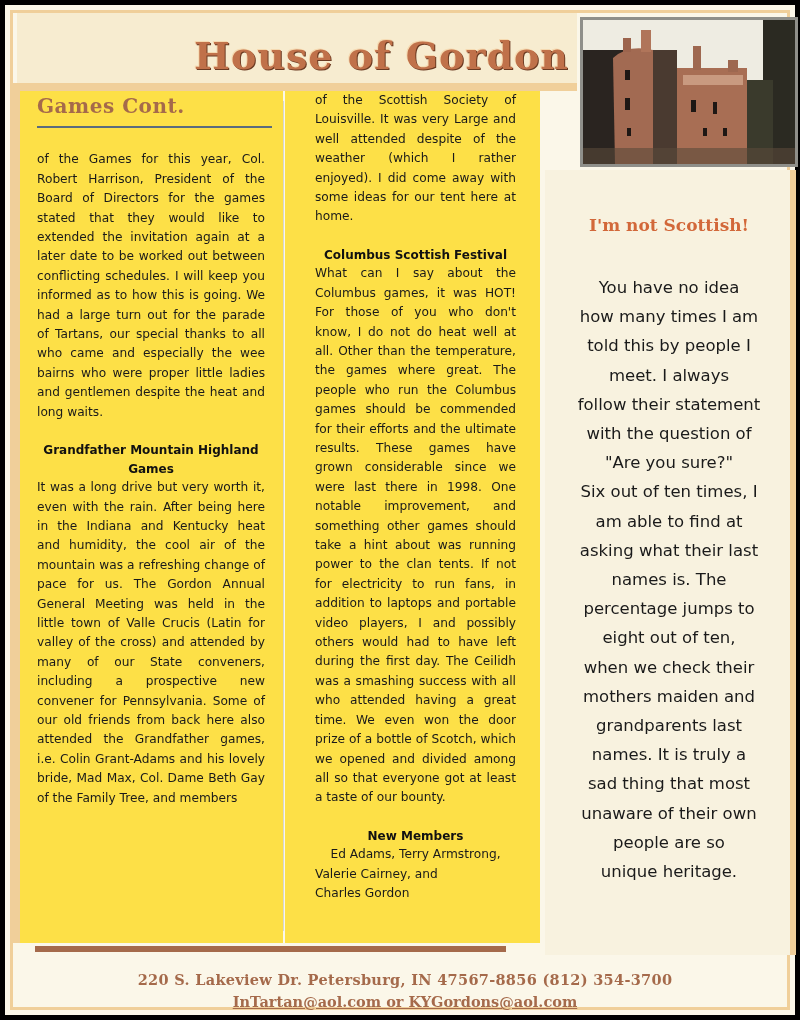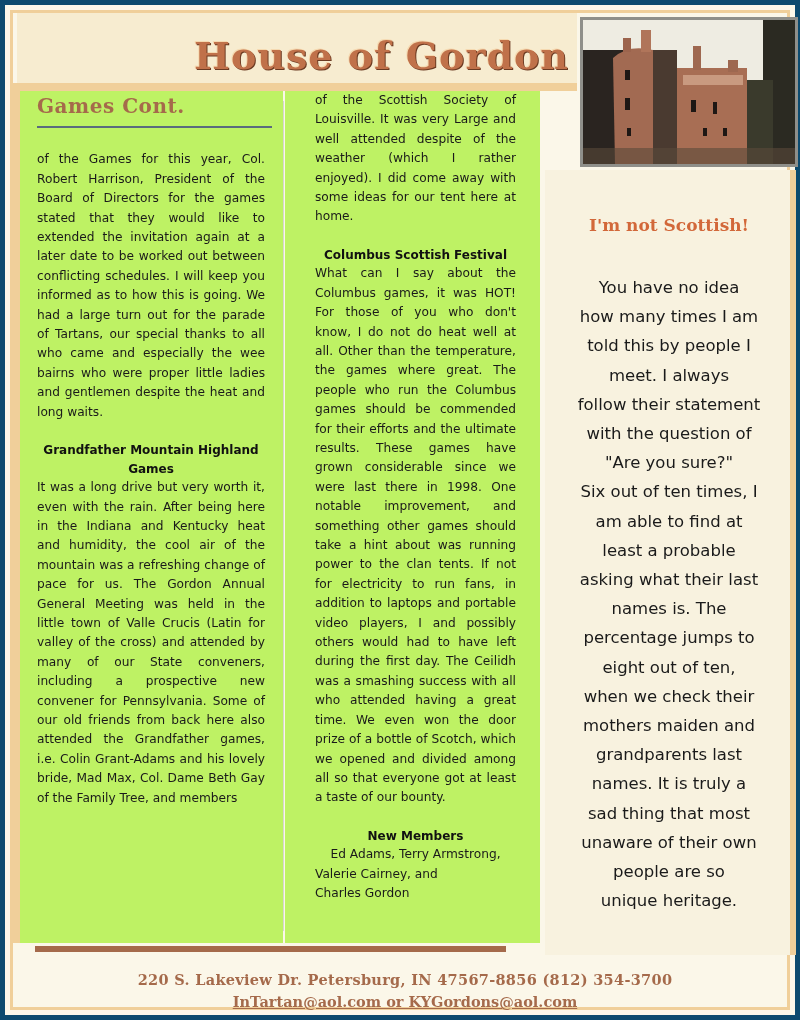--- a/index.html
+++ b/index.html
@@ -4,21 +4,21 @@
 <style>
   html, body { margin: 0; padding: 0; }
   body {
     width: 800px; height: 1020px; overflow: hidden;
     background: #a9694a;
     font-family: "Liberation Sans", sans-serif;
   }
   .page {
     position: absolute; left: 0; top: 0; width: 800px; height: 1020px;
     box-sizing: border-box;
-    border: 5px solid #0c4a6e;
+    border: 5px solid #000000;
     background: #fbf7e9;
   }
   .inner-frame {
     position: absolute; left: 5px; top: 5px; right: 5px; bottom: 5px;
     border: 3px solid #f0cf9a;
     pointer-events: none;
   }
   .left-bar {
     position: absolute; left: 5px; top: 78px; width: 10px; height: 860px;
     background: #f0cf9a;
@@ -45,21 +45,21 @@
     box-sizing: border-box;
     background: linear-gradient(180deg, #ebe9dc 0%, #f3f1ea 35%, #6b4a37 36%);
     overflow: hidden;
   }
   .photo svg { display: block; }
   .col {
     position: absolute; top: 86px;
     font-family: "DejaVu Sans", sans-serif;
     font-size: 12.2px; line-height: 19.4px; color: #1a1a1a;
     text-align: justify;
-    background: #bef264;
+    background: #fde047;
   }
   .col1 { left: 15px; width: 263px; height: 852px; }
   .col1 .content { padding: 0 18px 0 17px; }
   .col2 { left: 280px; width: 255px; height: 852px; }
   .col2 .content { padding: 0 24px 0 30px; }
   .col-divider {
     position: absolute; left: 278px; top: 96px; width: 1px; height: 830px;
     background: #d6d6d0;
   }
   .section-heading {
@@ -181,21 +181,20 @@
     <div class="sidebar-text">
       <span>You have no idea</span>
       <span>how many times I am</span>
       <span>told this by people I</span>
       <span>meet.  I always</span>
       <span>follow their statement</span>
       <span>with the question of</span>
       <span>"Are you sure?"</span>
       <span>Six out of ten times, I</span>
       <span>am able to find at</span>
-      <span>least a probable</span>
       <span>asking what their last</span>
       <span>names is.  The</span>
       <span>percentage jumps to</span>
       <span>eight out of ten,</span>
       <span>when we check their</span>
       <span>mothers maiden and</span>
       <span>grandparents last</span>
       <span>names.  It is truly a</span>
       <span>sad thing that most</span>
       <span>unaware of their own</span>

